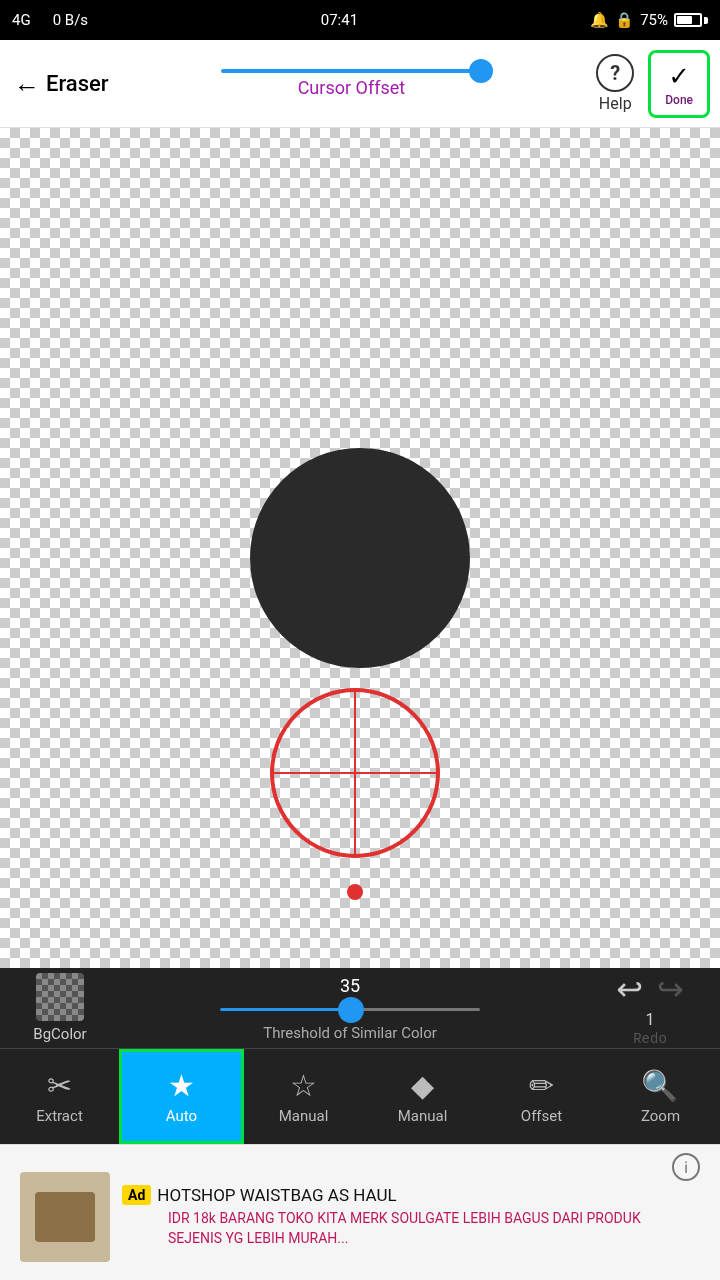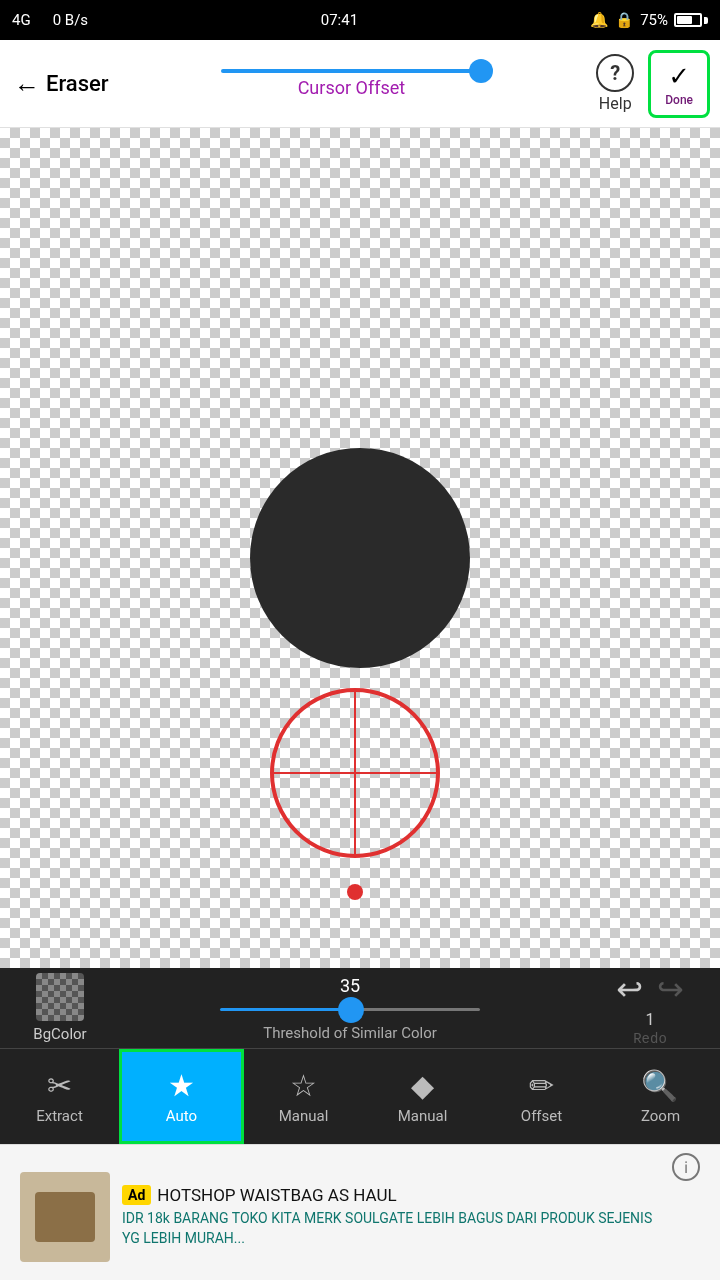--- a/index.html
+++ b/index.html
@@ -360,21 +360,21 @@
     }
     .ad-badge {
       background: #FFD600;
       color: #000;
       font-size: 14px;
       font-weight: bold;
       padding: 2px 6px;
       border-radius: 3px;
     }
     .ad-title { font-size: 17px; font-weight: normal; color: #111; }
-    .ad-desc { font-size: 14px; color: #0f766e; line-height: 1.4; }
+    .ad-desc { font-size: 14px; color: #be185d; line-height: 1.4; margin-left: 46px; }
     .ad-info-icon {
       width: 28px;
       height: 28px;
       border-radius: 50%;
       border: 2px solid #777;
       display: flex;
       align-items: center;
       justify-content: center;
       font-size: 16px;
       color: #777;

